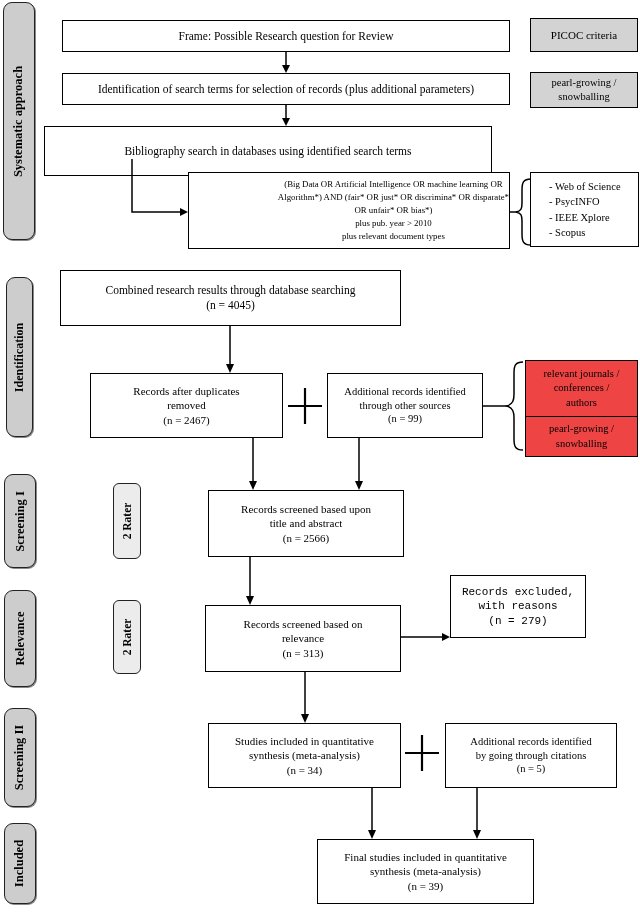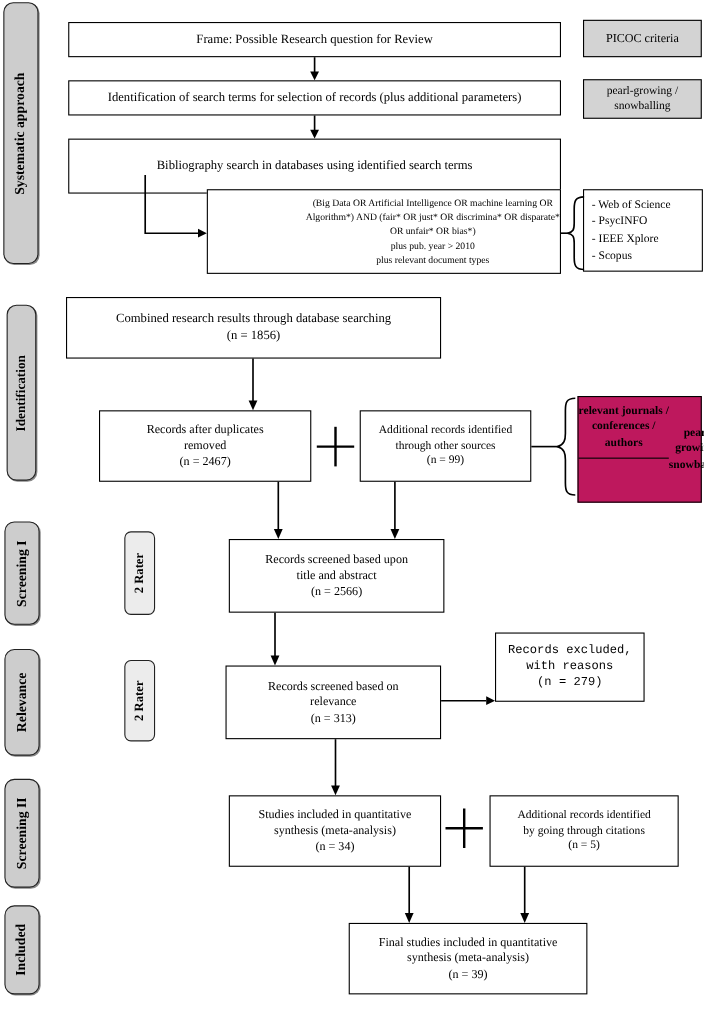--- a/index.html
+++ b/index.html
@@ -13,23 +13,23 @@
         box-sizing:border-box;display:flex;align-items:center;justify-content:center;
         box-shadow:1px 1px 0 #888;}
   .rail span{transform:rotate(-90deg);white-space:nowrap;font-weight:bold;font-size:12.5px;}
   .rater{position:absolute;border:1.5px solid #222;background:#ececec;border-radius:6px;
          box-sizing:border-box;display:flex;align-items:center;justify-content:center;}
   .rater span{transform:rotate(-90deg);white-space:nowrap;font-weight:bold;font-size:11.5px;}
   .f11{font-size:11px;}
   .f115{font-size:11.5px;}
   .f105{font-size:10.5px;}
   .f9{font-size:8.8px;line-height:1.5;}
-  .left{justify-content:flex-start;text-align:left;padding-left:7px;}
-  .stack{position:absolute;border:1.5px solid #000;background:#be185d;box-sizing:border-box;
-         display:flex;font-weight:bold;}
+  .left{justify-content:flex-start;text-align:left;padding-left:18px;}
+  .stack{position:absolute;border:1.5px solid #000;background:#ef4444;box-sizing:border-box;
+         display:flex;flex-direction:column;}
   .stack .cell{flex:0 0 auto;display:flex;align-items:center;justify-content:center;
          text-align:center;white-space:pre-line;font-size:10.5px;line-height:1.35;}
   .stack .cell.top{border-bottom:1.5px solid #000;}
   svg.overlay{position:absolute;left:0;top:0;pointer-events:none;}
 </style>
 </head>
 <body>
 
 <div id="page">
 
@@ -56,31 +56,31 @@
     <span>2 Rater</span>
     </div>
   <div class="rater" style="left:113px;top:600px;width:28px;height:74px;">
     <span>2 Rater</span>
     </div>
 
   <div class="box f115" style="left:62px;top:20px;width:448px;height:32px;">
     <span>Frame: Possible Research question for Review</span></div>
   <div class="box f115" style="left:62px;top:73px;width:448px;height:32px;">
     <span>Identification of search terms for selection of records (plus additional parameters)</span></div>
-  <div class="box f115" style="left:62px;top:126px;width:448px;height:50px;">
+  <div class="box f115" style="left:44px;top:126px;width:448px;height:50px;">
     <span>Bibliography search in databases using identified search terms</span></div>
   <div class="box f9" style="left:188px;top:172px;width:322px;height:77px;justify-content:flex-end;">
     <span>(Big Data OR Artificial Intelligence OR machine learning OR
 Algorithm*) AND (fair* OR just* OR discrimina* OR disparate*
 OR unfair* OR bias*)
 plus pub. year &gt; 2010
 plus relevant document types</span></div>
   <div class="box f115" style="left:60px;top:270px;width:341px;height:56px;">
     <span>Combined research results through database searching
-(n = 1856)</span></div>
+(n = 4045)</span></div>
   <div class="box f11" style="left:90px;top:373px;width:193px;height:65px;">
     <span>Records after duplicates
 removed
 (n = 2467)</span></div>
   <div class="box f105" style="left:327px;top:373px;width:156px;height:65px;">
     <span>Additional records identified
 through other sources
 (n = 99)</span></div>
   <div class="box f11" style="left:208px;top:490px;width:196px;height:67px;">
     <span>Records screened based upon

